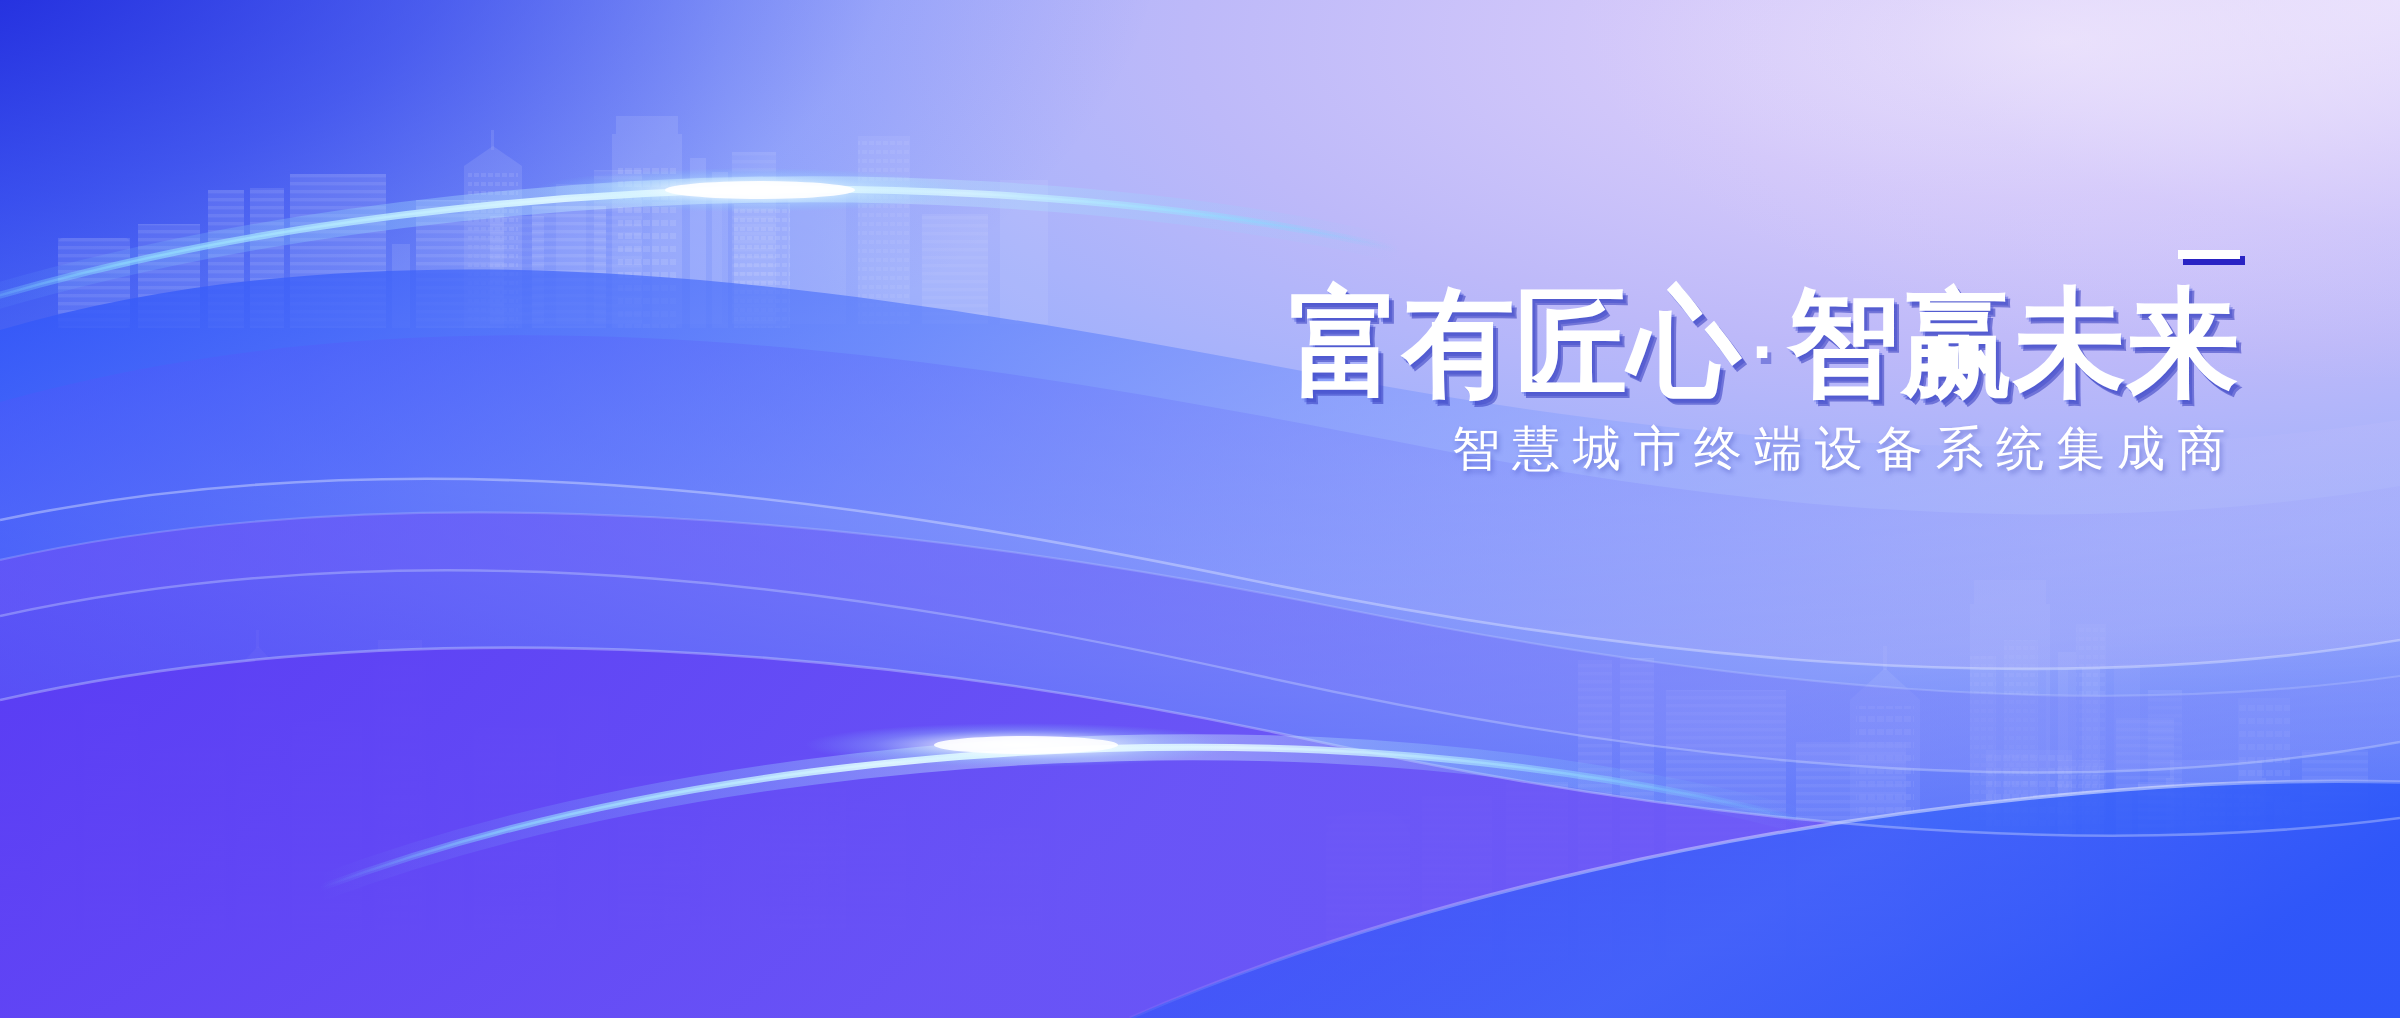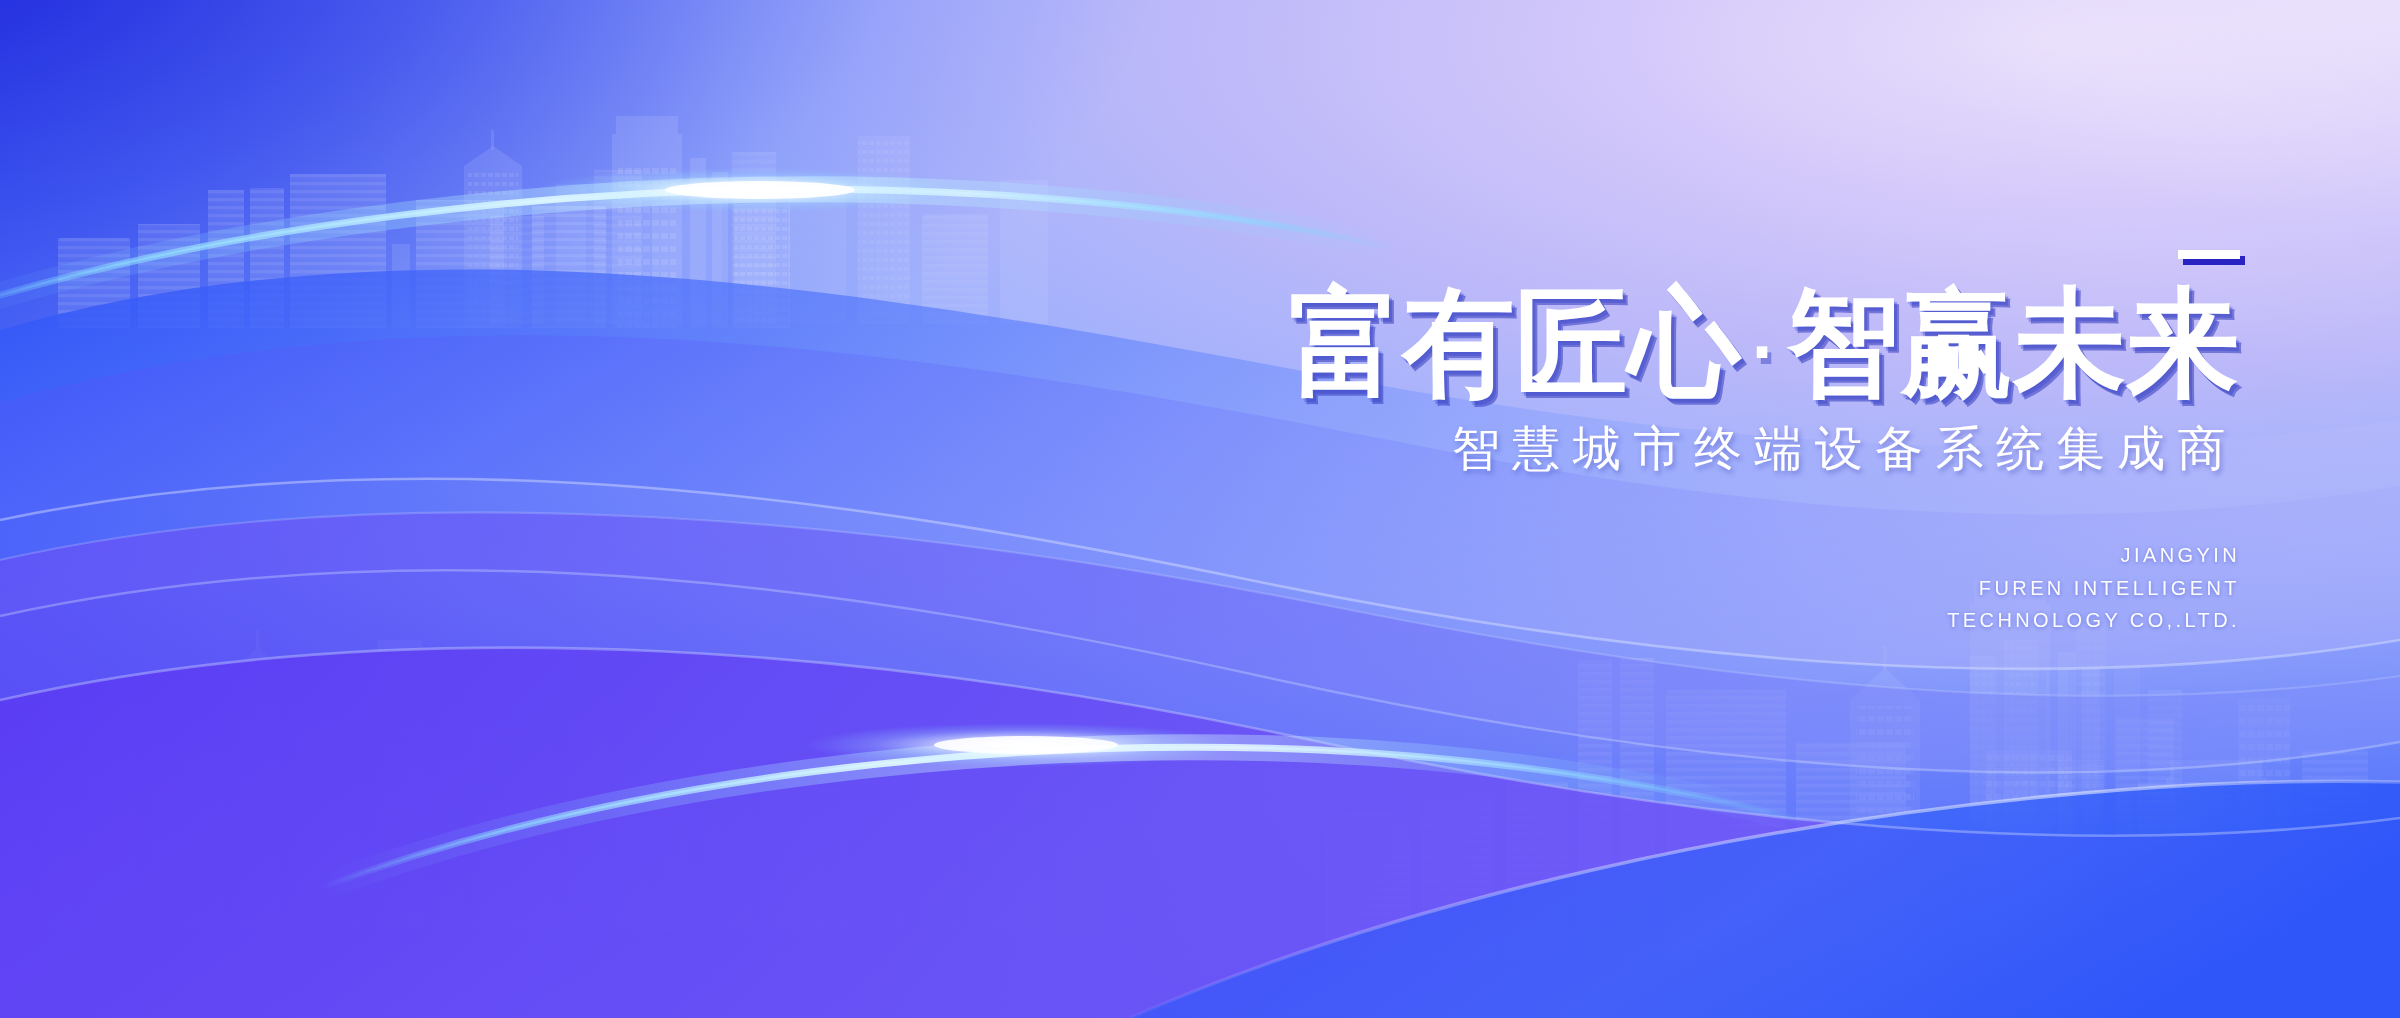--- a/index.html
+++ b/index.html
@@ -91,21 +91,21 @@
   }
 
   .subhead {
     font-size:48px;
     line-height:1.25;
     color:#ffffff;
     letter-spacing:0.26em;
     white-space:nowrap;
     text-shadow:2px 3px 5px rgba(40,50,170,0.38);
     padding-right:2px;
-    margin-bottom:60px;
+    margin-bottom:37px;
   }
 
   .company {
     font-size:20px;
     line-height:1.62;
     color:#ffffff;
     letter-spacing:0.17em;
     text-shadow:0 1px 4px rgba(40,50,170,0.45);
     opacity:0.97;
   }
@@ -454,21 +454,16 @@
     <div class="dash-wrap">
       <div class="dash"></div>
     </div>
 
     <div class="headline">
       <span>富有匠心</span><span class="sep">·</span><span>智赢未来</span>
     </div>
 
     <div class="subhead">智慧城市终端设备系统集成商</div>
 
-    <div class="company">
-      <div>JIANGYIN</div>
-      <div>FUREN INTELLIGENT</div>
-      <div>TECHNOLOGY CO,.LTD.</div>
-    </div>
 
   </div>
 
 </div>
 
 </body></html>

